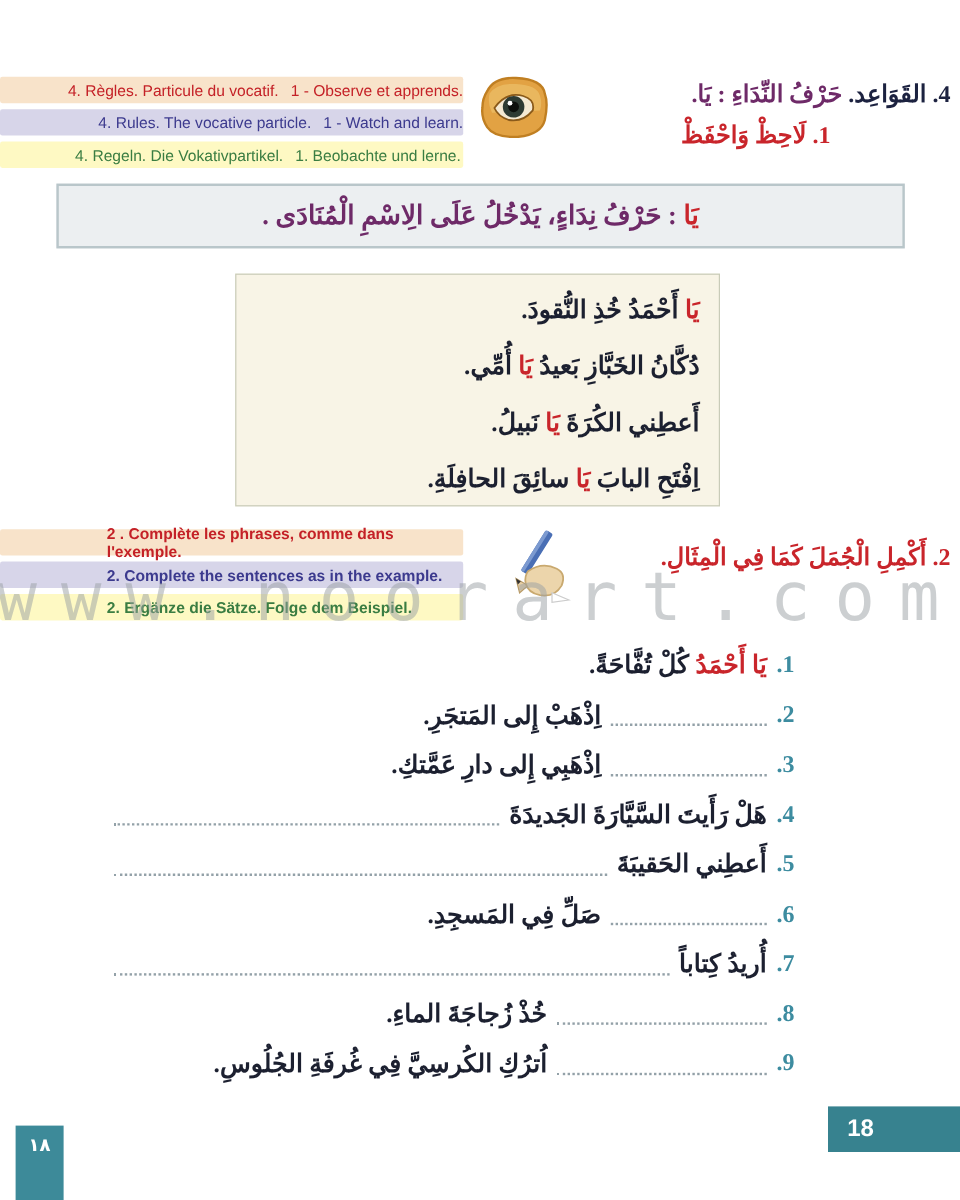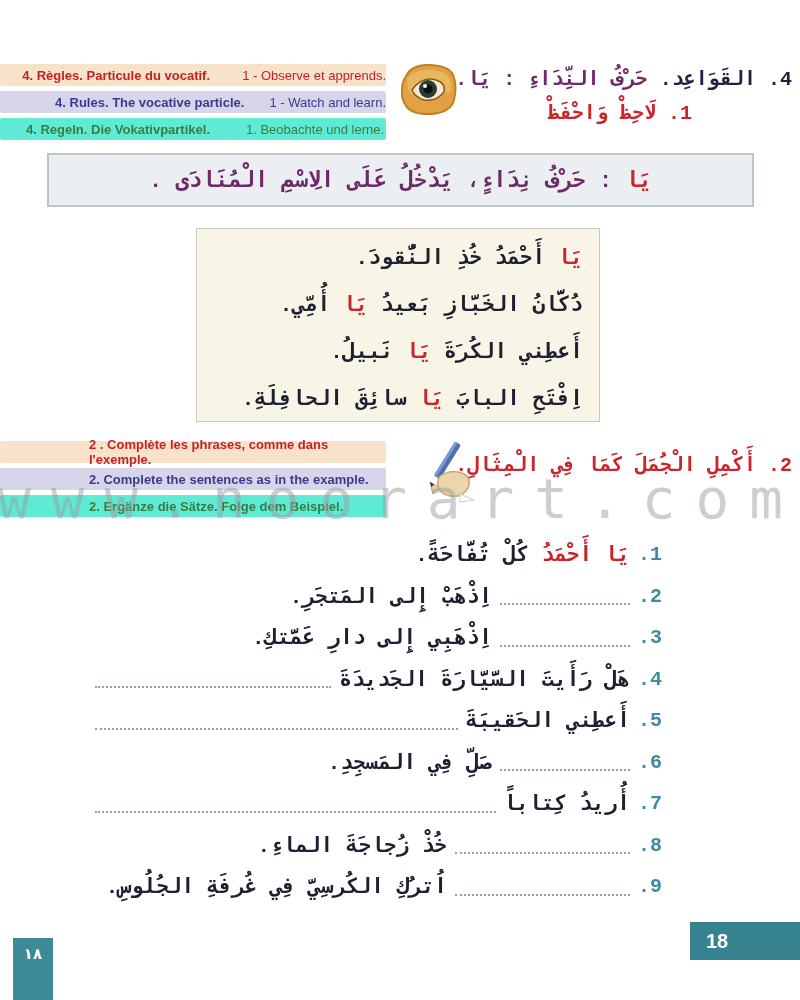--- a/index.html
+++ b/index.html
@@ -1,33 +1,33 @@
 <!DOCTYPE html>
 <html><head>
 <meta charset="utf-8">
 <style>
   html,body{margin:0;padding:0;}
   body{
     width:800px;height:1000px;position:relative;overflow:hidden;
     background:#ffffff;
     font-family:"Liberation Sans",sans-serif;
   }
-  .arabic{font-family:Liberation Mono, monospace;direction:rtl;}
+  .arabic{font-family:Liberation Serif, serif;direction:rtl;}
 
   
   .bars{position:absolute;left:0;width:386px;direction:ltr;}
   .bars1{top:64px;}
   .bars2{top:441px;}
   .bar{height:22px;margin-bottom:5px;display:flex;align-items:center;
        font-size:13px;border-radius:2px;}
-  .bar .t{font-weight:bold;width:236px;text-align:center;white-space:nowrap;}
+  .bar .t{font-weight:normal;width:236px;text-align:right;white-space:nowrap;}
   .bar .s{padding-left:10px;white-space:nowrap;}
   .bar-fr{background:#f8e3ca;color:#c42127;}
   .bar-en{background:#d7d5e9;color:#3c3a8e;padding-left:40px;}
-  .bar-de{background:#5eead4;color:#3a7d42;}
+  .bar-de{background:#fef9c3;color:#3a7d42;}
   .bar-single{padding-left:89px;font-weight:bold;font-size:13px;}
 
   
   .ar-head1{position:absolute;right:8px;top:66px;text-align:right;font-weight:bold;font-size:20px;}
   .ar-head1 .dark{color:#1c2240;}
   .ar-head1 .purple{color:#6e2a68;}
   .ar-head1-l2{position:absolute;right:108px;top:100px;font-weight:bold;font-size:20px;color:#c9252b;}
   .ar-head2{position:absolute;right:8px;top:452px;font-weight:bold;font-size:20px;color:#c9252b;}
 
   

